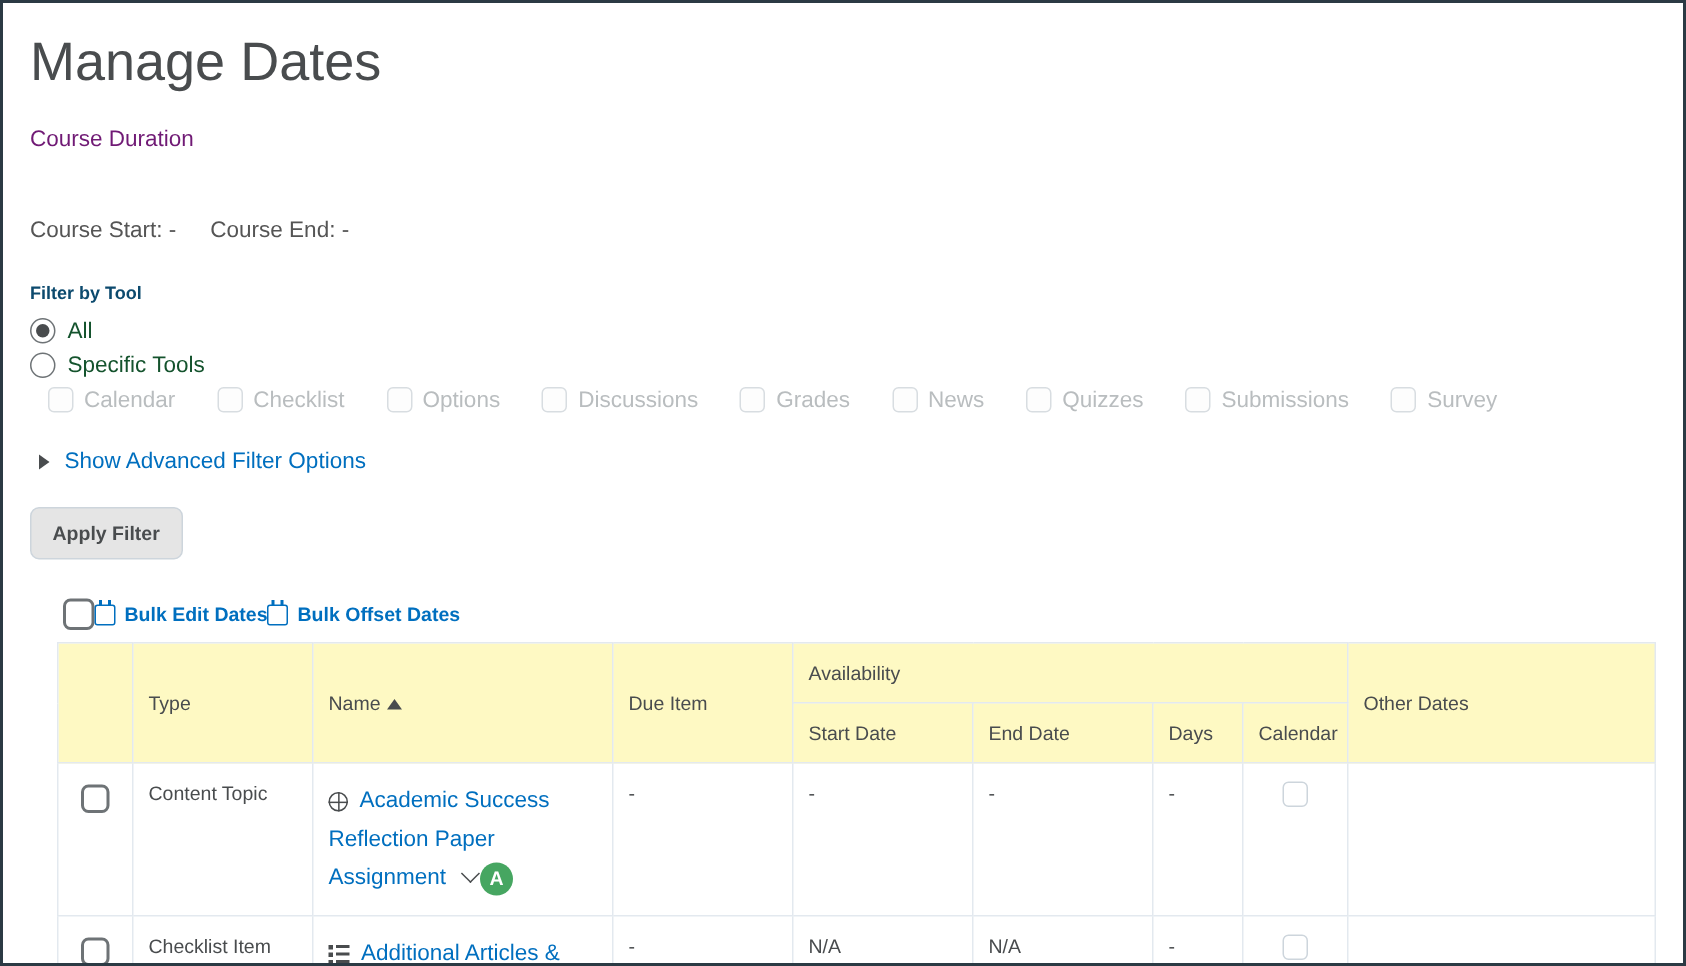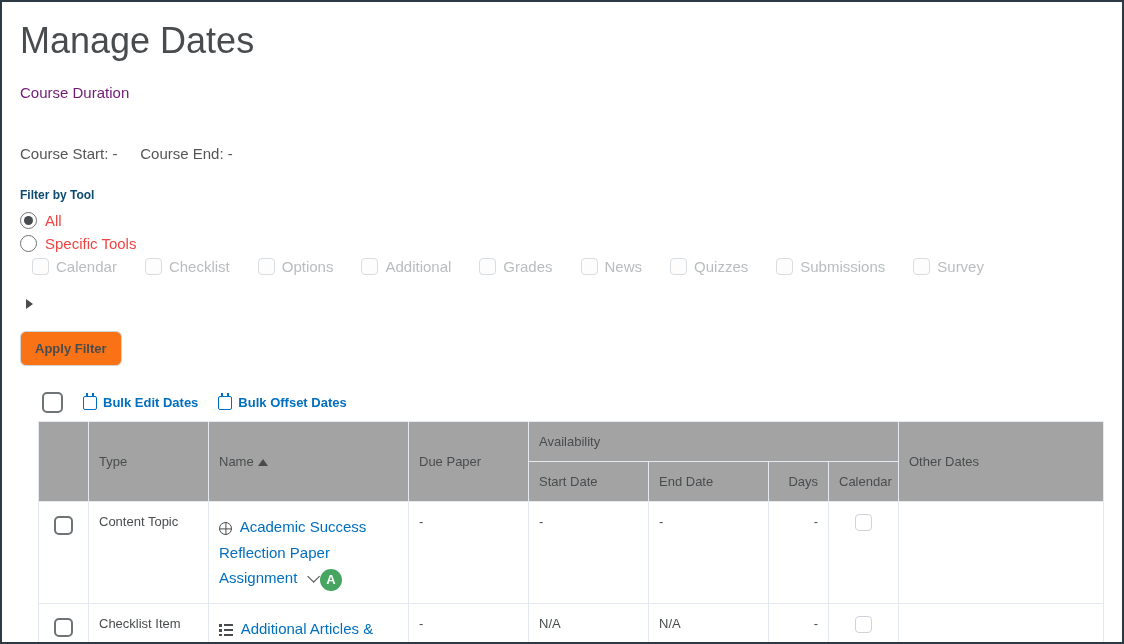--- a/index.html
+++ b/index.html
@@ -34,21 +34,21 @@
     font-size: 12px;
     font-weight: 700;
     color: #0c4a6e;
     margin-bottom: 10px;
   }
   .radio-row {
     display: flex;
     align-items: center;
     gap: 8px;
     font-size: 15px;
-    color: #ef4444;
+    color: #14532d;
     margin-bottom: 6px;
   }
   .radio {
     width: 17px; height: 17px;
     border: 1.5px solid #6e7376;
     border-radius: 50%;
     display: inline-flex;
     align-items: center;
     justify-content: center;
     flex-shrink: 0;
@@ -90,31 +90,30 @@
   .triangle-right {
     width: 0; height: 0;
     border-top: 5px solid transparent;
     border-bottom: 5px solid transparent;
     border-left: 7px solid #494c4e;
   }
   .link { color: #006fbf; font-size: 15px; cursor: pointer; }
   .btn {
     border: 1px solid #cdd5dc;
     border-radius: 6px;
-    background: #f97316;
+    background: #e5e5e5;
     padding: 9px 14px;
     font-size: 13px;
     font-weight: 600;
     color: #494c4e;
     cursor: pointer;
     display: inline-block;
   }
   .bulk-row {
     display: flex;
-    gap: 20px;
     margin: 26px 0 8px 22px;
   }
   .big-check {
     width: 21px; height: 21px;
     border: 2px solid #6e7376;
     border-radius: 5px;
   }
   .bulk-link {
     display: flex; align-items: center; gap: 6px;
     color: #006fbf; font-size: 13px; font-weight: 700;
@@ -139,21 +138,21 @@
   }
   table.outer { margin-left: 18px; width: calc(100% - 18px); }
   th, td {
     border: 1px solid #e3e9ef;
     text-align: left;
     vertical-align: top;
     padding: 12px 10px;
     color: #494c4e;
   }
   thead th {
-    background: #a3a3a3;
+    background: #fef9c3;
     font-weight: 400;
     font-size: 13px;
     vertical-align: middle;
   }
   .col-check { width: 50px; }
   .col-type { width: 120px; }
   .col-name { width: 200px; }
   .col-due { width: 120px; }
   .col-start { width: 120px; }
   .col-end { width: 120px; }
@@ -199,21 +198,21 @@
   }
   .badge {
     display:inline-flex; align-items:center; justify-content:center;
     width:22px; height:22px; border-radius:50%;
     background:#46a661; color:#fff; font-weight:700; font-size:13px;
     margin-left:4px; vertical-align:middle;
   }
   .row-check {
     width:19px; height:19px; border:2px solid #6e7376; border-radius:5px; margin:2px auto 0;
   }
-  td.center, th.center { text-align:right; }
+  td.center, th.center { text-align:left; }
 </style>
 </head>
 <body>
 
 
 
 <h1>Manage Dates</h1>
 
 <div class="duration-label">Course Duration</div>
 <div class="duration-row">
@@ -241,21 +240,21 @@
     <div class="tool-check">
       <span class="cbox disabled"></span>
       <span>Checklist</span>
     </div>
     <div class="tool-check">
       <span class="cbox disabled"></span>
       <span>Options</span>
     </div>
     <div class="tool-check">
       <span class="cbox disabled"></span>
-      <span>Additional</span>
+      <span>Discussions</span>
     </div>
     <div class="tool-check">
       <span class="cbox disabled"></span>
       <span>Grades</span>
     </div>
     <div class="tool-check">
       <span class="cbox disabled"></span>
       <span>News</span>
     </div>
     <div class="tool-check">
@@ -267,20 +266,21 @@
       <span>Submissions</span>
     </div>
     <div class="tool-check">
       <span class="cbox disabled"></span>
       <span>Survey</span>
     </div>
   </div>
 
 <div class="adv-row">
   <span class="triangle-right"></span>
+  <span class="link">Show Advanced Filter Options</span>
 </div>
 
 <span class="btn">Apply Filter</span>
 
 <div class="bulk-row">
   <span class="big-check"></span>
   <span class="bulk-link">
     <span class="cal-icon"></span>
     <span>Bulk Edit Dates</span>
   </span>
@@ -302,21 +302,21 @@
       <col class="col-cal">
       <col class="col-other">
   </colgroup>
   <thead>
     <tr>
       <th rowspan="2"></th>
       <th rowspan="2">Type</th>
       <th rowspan="2">
         <span>Name</span><span class="sort-asc"></span>
       </th>
-      <th rowspan="2">Due Paper</th>
+      <th rowspan="2">Due Item</th>
       <th colspan="4">Availability</th>
       <th rowspan="2">Other Dates</th>
     </tr>
     <tr>
       <th>Start Date</th>
       <th>End Date</th>
       <th class="center">Days</th>
       <th class="center">Calendar</th>
     </tr>
   </thead>

